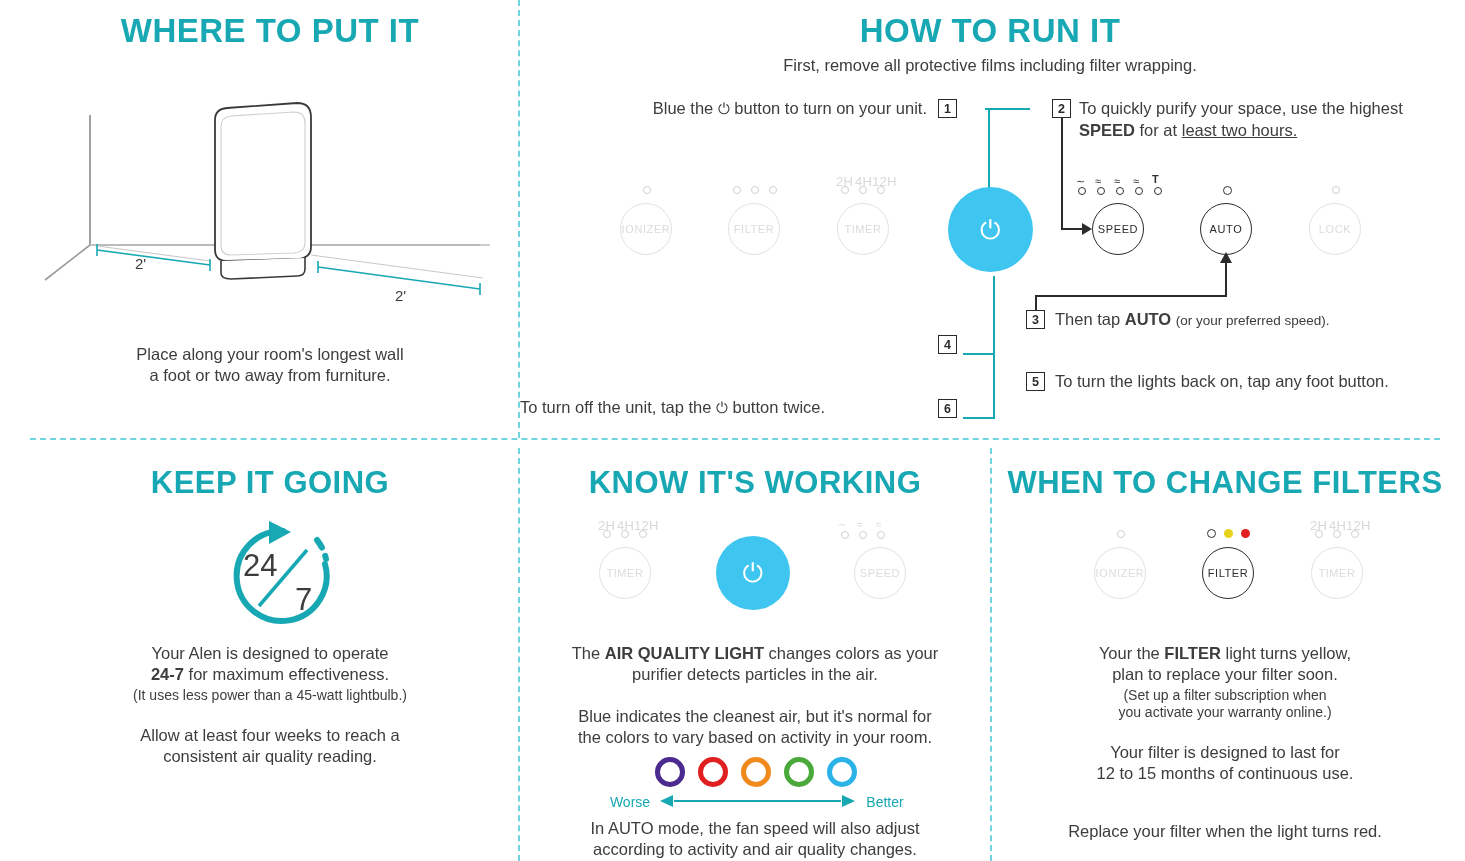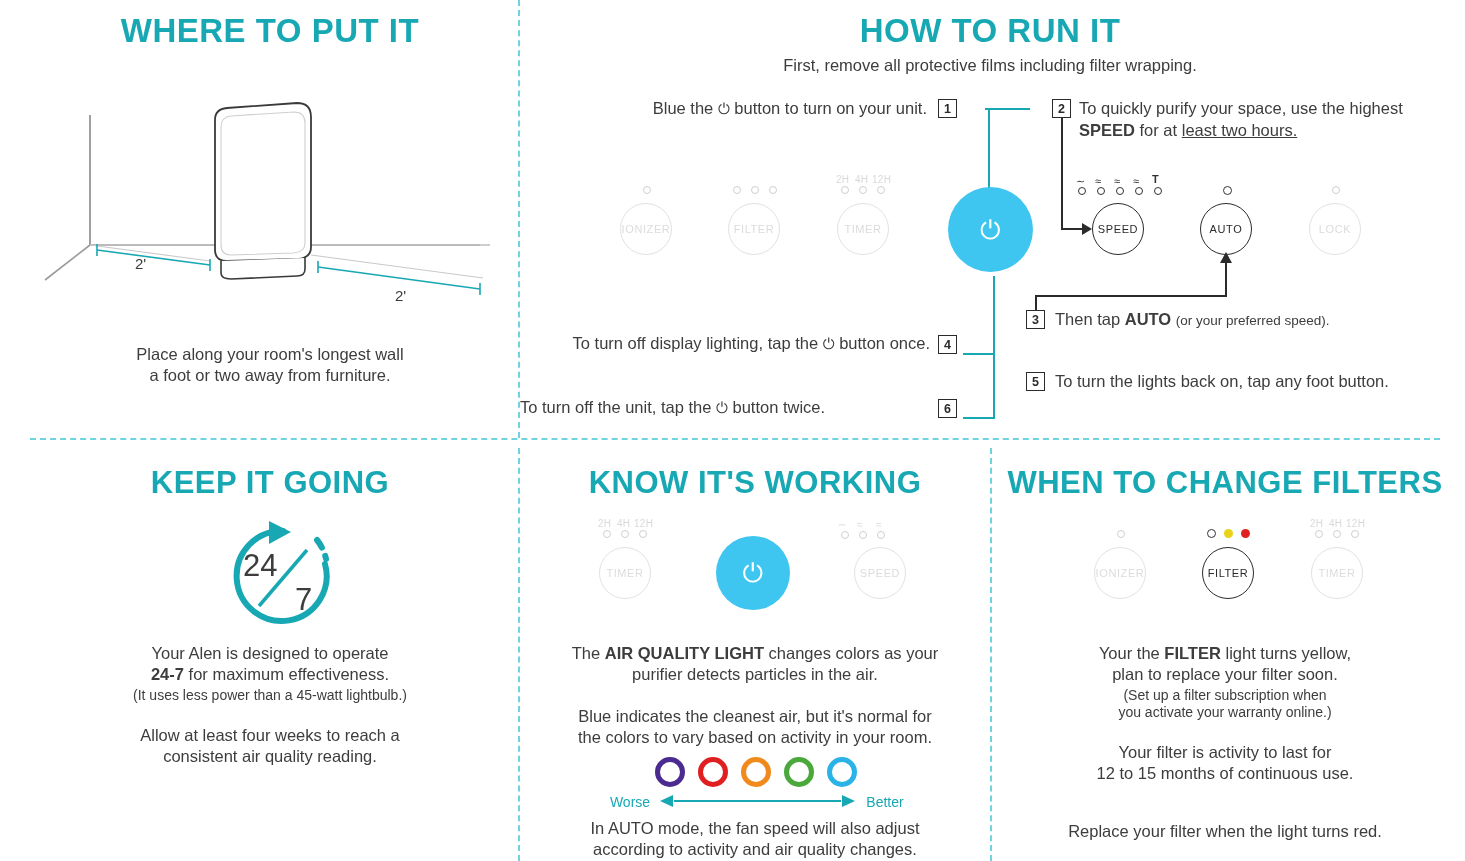--- a/index.html
+++ b/index.html
@@ -44,21 +44,21 @@
   .btn.ghost{border:1.5px solid #e2e2e2;color:#dcdcdc;}
   .btn.dark{border:1.5px solid #2b2b2b;color:#2b2b2b;}
   .btn.power{
     background:#3fc6f0;border:none;color:#fff;
     box-shadow:0 0 0 0 rgba(0,0,0,0);
   }
   .dot{position:absolute;border-radius:50%;}
   .dot.ring{border:1.2px solid #cfcfcf;background:#fff;}
   .dot.dark-ring{border:1.3px solid #333;background:#fff;}
 
-  .tick{position:absolute;font-size:10px;color:#d9d9d9;letter-spacing:.3px;}
+  .tick{position:absolute;font-size:13px;color:#d9d9d9;letter-spacing:.3px;}
   .tick.dark{color:#333;}
 
   
   .stepnum{
     position:absolute;
     width:19px;height:19px;
     border:1.3px solid #2b2b2b;
     font-size:12.5px;font-weight:bold;color:#2b2b2b;
     display:flex;align-items:center;justify-content:center;
     background:#fff;
@@ -214,25 +214,20 @@
   </div>
   <div class="dot ring" style="left:1332px;top:186px;width:6px;height:6px;"></div>
 
   <div class="stepnum" style="left:1026px;top:310px;">3</div>
   <div class="lbl" style="left:1055px;top:310px;width:400px;">
     <span>Then tap</span>
     <span class="b">AUTO</span>
     <span style="font-size:13.5px;">(or your preferred speed).</span>
   </div>
 
-  <div class="lbl" style="left:520px;top:334px;width:410px;text-align:right;">
-    <span>To turn off display lighting, tap the</span>
-    <span class="inline-power">⏻</span>
-    <span>button once.</span>
-  </div>
   <div class="stepnum" style="left:938px;top:335px;">4</div>
 
   <div class="stepnum" style="left:1026px;top:372px;">5</div>
   <div class="lbl" style="left:1055px;top:372px;width:400px;">To turn the lights back on, tap any foot button.</div>
 
   <div class="lbl" style="left:520px;top:398px;width:410px;text-align:left;">
     <span>To turn off the unit, tap the</span>
     <span class="inline-power">⏻</span>
     <span>button twice.</span>
   </div>
@@ -337,17 +332,17 @@
 
   <div class="body-text" style="position:absolute;left:1000px;top:642px;width:450px;">
     <span>Your the</span>
     <span class="b">FILTER</span>
     <span>light turns yellow,</span>
   </div>
   <div class="body-text" style="position:absolute;left:1000px;top:663px;width:450px;">plan to replace your filter soon.</div>
   <div class="small-text" style="position:absolute;left:1000px;top:686px;width:450px;">(Set up a filter subscription when</div>
   <div class="small-text" style="position:absolute;left:1000px;top:703px;width:450px;">you activate your warranty online.)</div>
 
-  <div class="body-text" style="position:absolute;left:1000px;top:741px;width:450px;">Your filter is activity to last for</div>
+  <div class="body-text" style="position:absolute;left:1000px;top:741px;width:450px;">Your filter is designed to last for</div>
   <div class="body-text" style="position:absolute;left:1000px;top:762px;width:450px;">12 to 15 months of continuous use.</div>
   <div class="body-text" style="position:absolute;left:1000px;top:820px;width:450px;">Replace your filter when the light turns red.</div>
 
 </div>
 
 </body></html>

